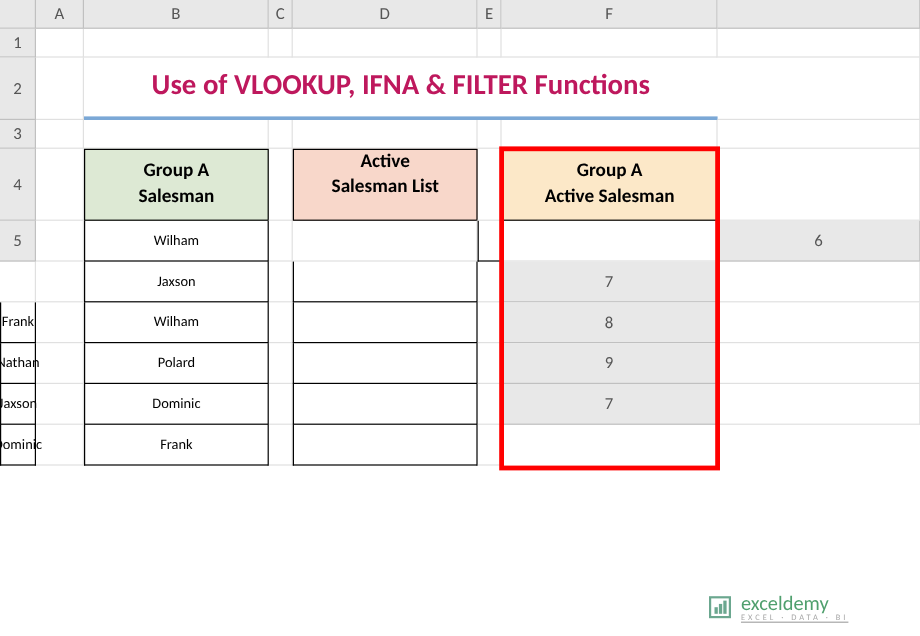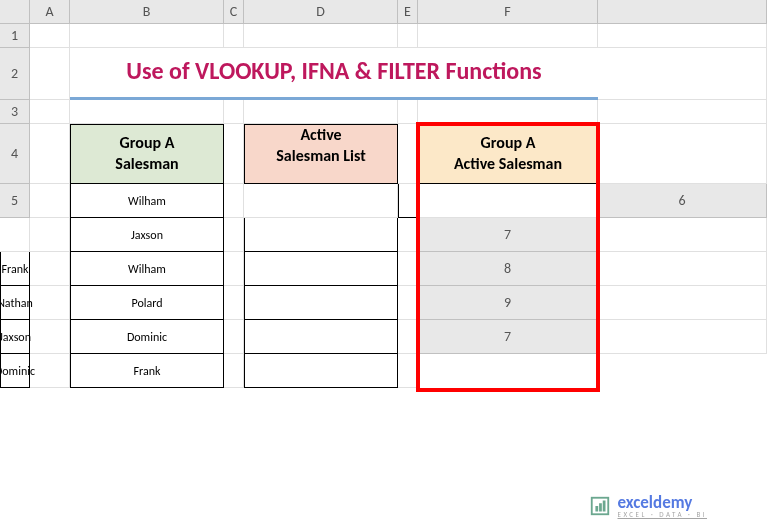--- a/index.html
+++ b/index.html
@@ -122,22 +122,22 @@
       width: 22px;
       height: 22px;
     }
     .watermark-text {
       display: flex;
       flex-direction: column;
       line-height: 1;
     }
     .watermark-main {
       font-size: 17px;
-      color: #1d4ed8;
-      font-weight: 700;
+      color: #15803d;
+      font-weight: 400;
     }
     .watermark-sub {
       font-size: 7px;
       letter-spacing: 2.5px;
       color: #888;
       text-decoration: underline;
     }
     .corner {
       background: #e8e8e8;
       border-right: 1px solid #c0c0c0;

